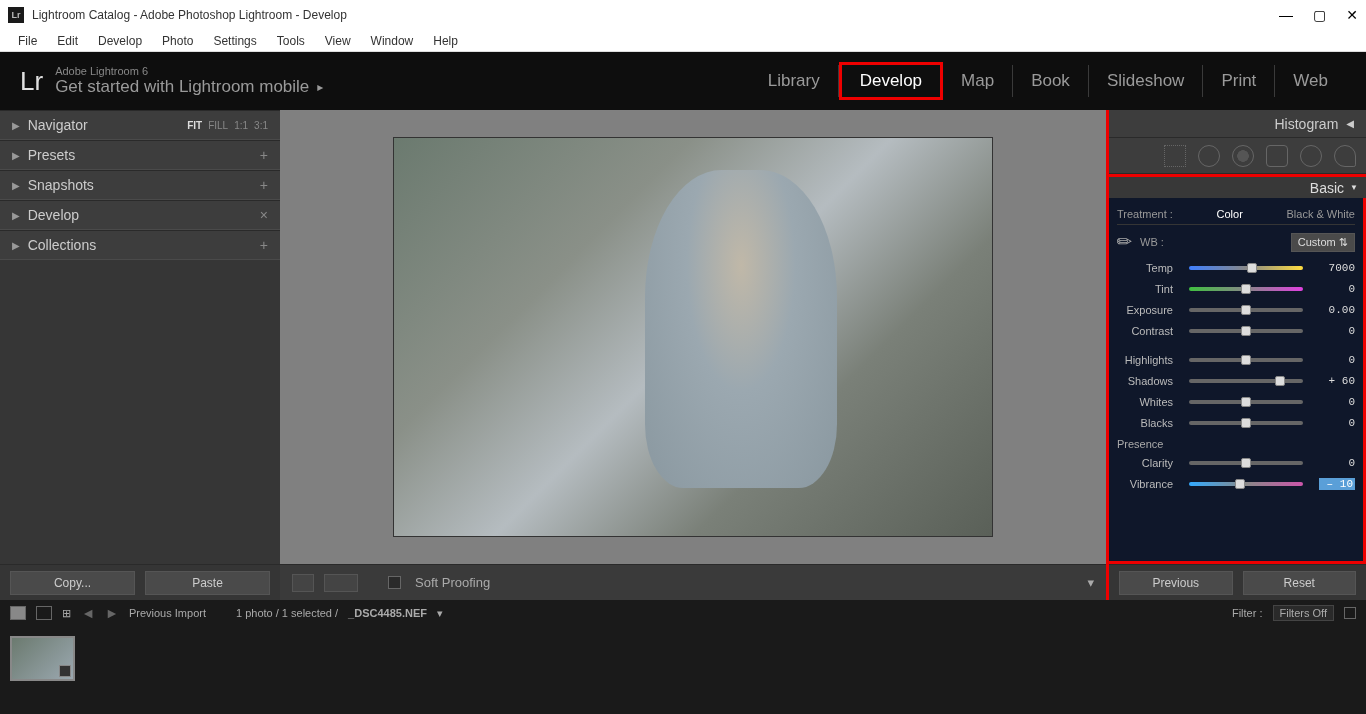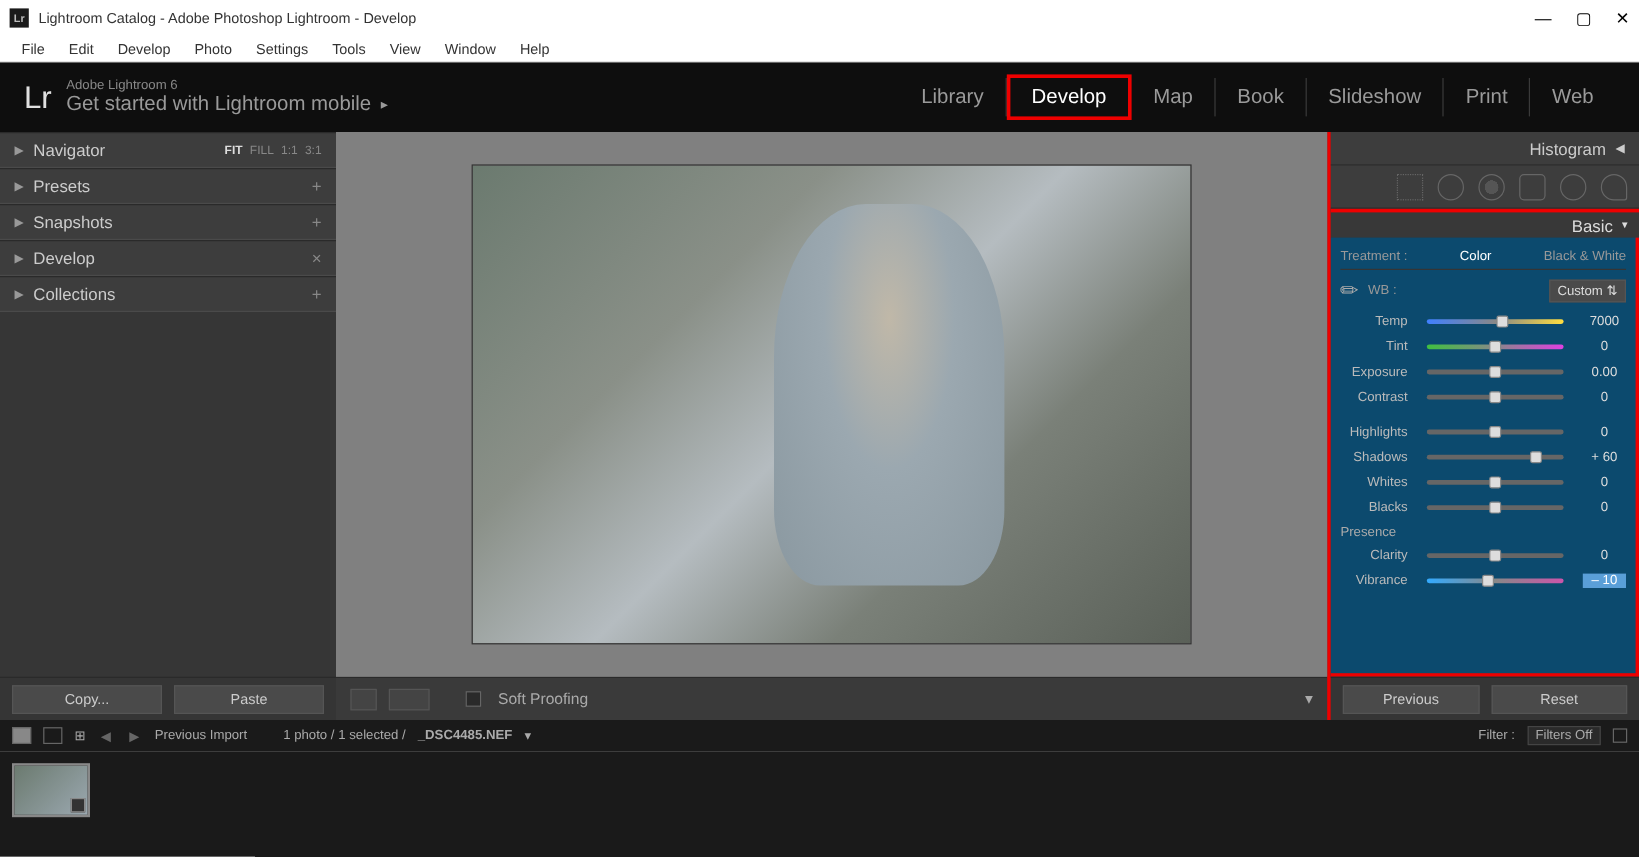--- a/index.html
+++ b/index.html
@@ -56,36 +56,36 @@
 
 .right-header { height: 28px; display: flex; align-items: center; justify-content: flex-end; padding: 0 12px; background: #3d3d3d; color: #ccc; font-size: 14px; border-bottom: 1px solid #2a2a2a; }
 .right-header span:last-child { margin-left: 8px; font-size: 10px; }
 .tool-strip { height: 36px; background: #3d3d3d; display: flex; align-items: center; justify-content: flex-end; padding: 0 10px; gap: 12px; border-bottom: 1px solid #2a2a2a; }
 .tool-strip div { width: 22px; height: 22px; border: 1px solid #666; border-radius: 50%; cursor: pointer; }
 .tool-strip .crop { border-radius: 0; border-style: dotted; }
 .tool-strip .rect { border-radius: 4px; }
 
 .basic-header { height: 24px; display: flex; align-items: center; justify-content: flex-end; padding: 0 8px; background: #383838; color: #ddd; font-size: 14px; border-top: 3px solid #e00; }
 .basic-header::after { content: '▼'; font-size: 8px; margin-left: 6px; }
-.basic-panel { background: #0c4a6e; padding: 6px 8px; border-right: 3px solid #e00; border-bottom: 3px solid #e00; flex: 1; overflow: hidden; }
+.basic-panel { background: #0f172a; padding: 6px 8px; border-right: 3px solid #e00; border-bottom: 3px solid #e00; flex: 1; overflow: hidden; }
 .treatment-row { display: flex; justify-content: space-between; align-items: center; font-size: 11px; color: #999; padding: 4px 0; border-bottom: 1px solid #353535; margin-bottom: 6px; }
 .treatment-row .active { color: #fff; }
 .wb-row { display: flex; align-items: center; gap: 8px; margin-bottom: 6px; }
 .eyedropper { font-size: 18px; color: #aaa; transform: rotate(-45deg); }
 .wb-label { color: #999; font-size: 11px; flex: 1; text-align: left; }
 .wb-select { background: #4a4a4a; color: #ddd; font-size: 11px; padding: 2px 6px; border: 1px solid #555; }
 .slider-row { display: flex; align-items: center; gap: 16px; margin-bottom: 3px; height: 18px; }
 .slider-label { color: #bbb; font-size: 11px; width: 56px; text-align: right; }
 .slider-track { flex: 1; height: 4px; position: relative; border-radius: 2px; }
 .slider-track.temp { background: linear-gradient(to right, #4080ff, #888, #ffdd40); }
 .slider-track.tint { background: linear-gradient(to right, #40c040, #888, #e040e0); }
 .slider-track.plain { background: #666; }
 .slider-track.vib { background: linear-gradient(to right, #3af, #888, #c5a); }
 .slider-thumb { position: absolute; width: 10px; height: 10px; background: #ddd; border-radius: 2px; top: -3px; transform: translateX(-50%); border: 1px solid #888; }
-.slider-val { color: #ddd; font-size: 11px; width: 36px; text-align: center; }
+.slider-val { color: #ddd; font-size: 11px; width: 36px; text-align: right; font-family: Liberation Mono, monospace; }
 .slider-val.input { background: #5a9fd8; color: #fff; padding: 0 2px; }
 .section-label { color: #aaa; font-size: 11px; text-align: left; margin: 6px 0 4px; }
 .tone-row { display: flex; align-items: center; margin: 6px 0 4px; }
 .tone-row span { color: #aaa; font-size: 11px; flex: 1; text-align: center; }
 .auto-btn { background: #4a4a4a; color: #ddd; font-size: 11px; padding: 2px 10px; border: 1px solid #555; cursor: pointer; }
 .section-gap { height: 8px; }
 
 
 .btn-row { height: 36px; background: #353535; display: flex; align-items: center; padding: 0 10px; gap: 10px; border-top: 1px solid #2a2a2a; }
 .btn { flex: 1; height: 24px; background: #4a4a4a; color: #ccc; font-size: 12px; border: 1px solid #555; display: flex; align-items: center; justify-content: center; cursor: pointer; }

